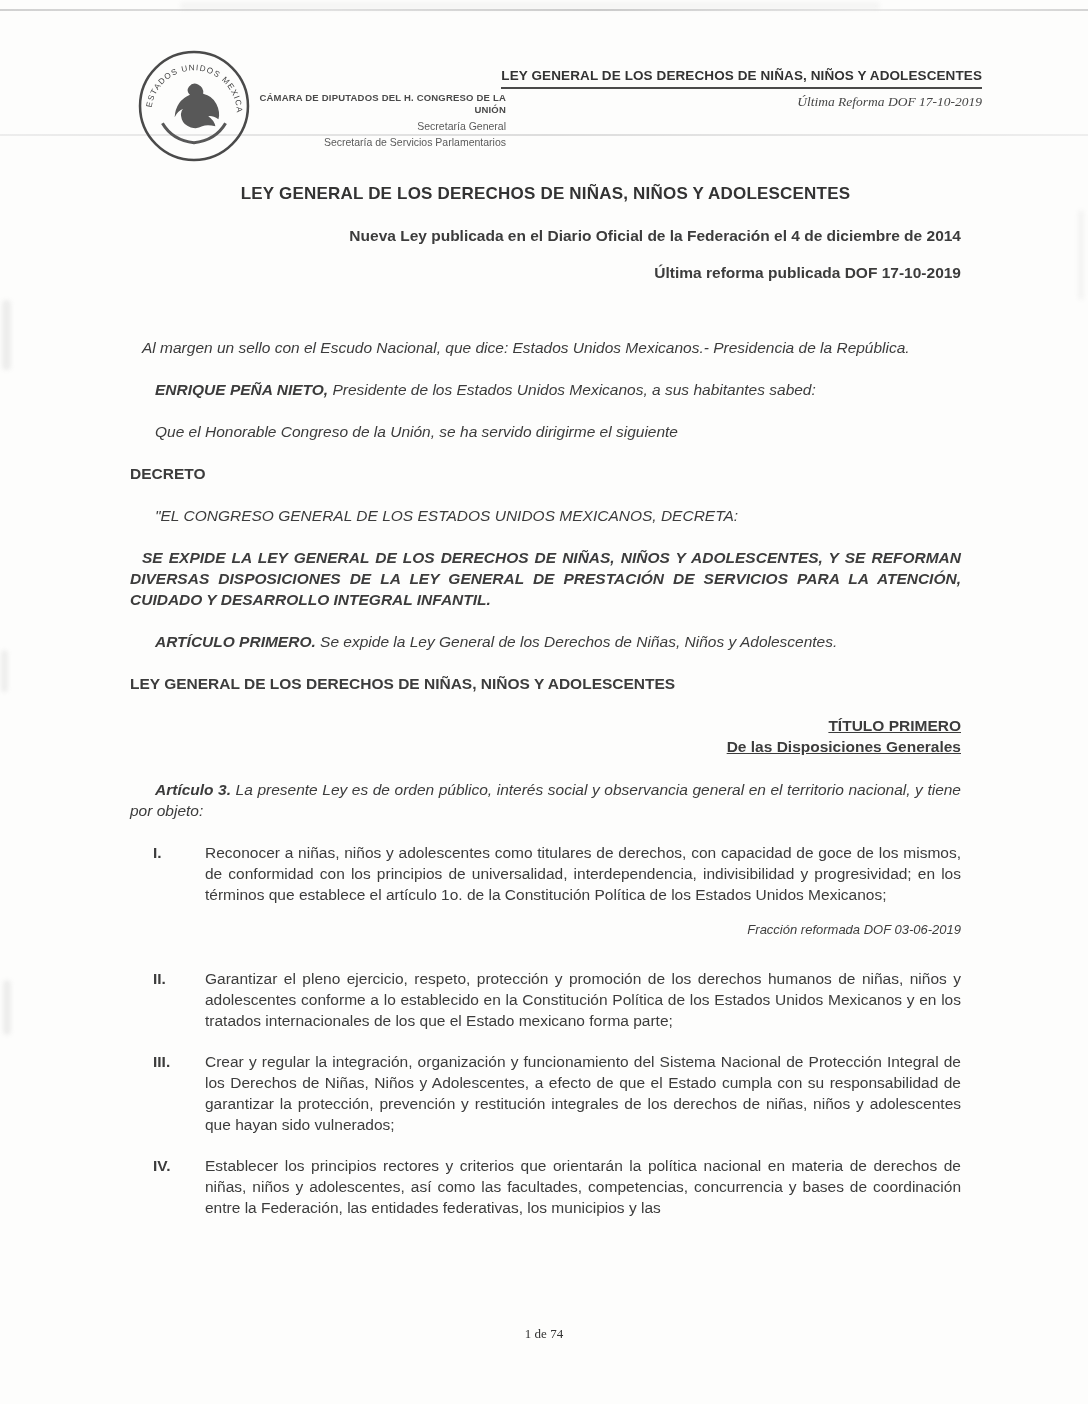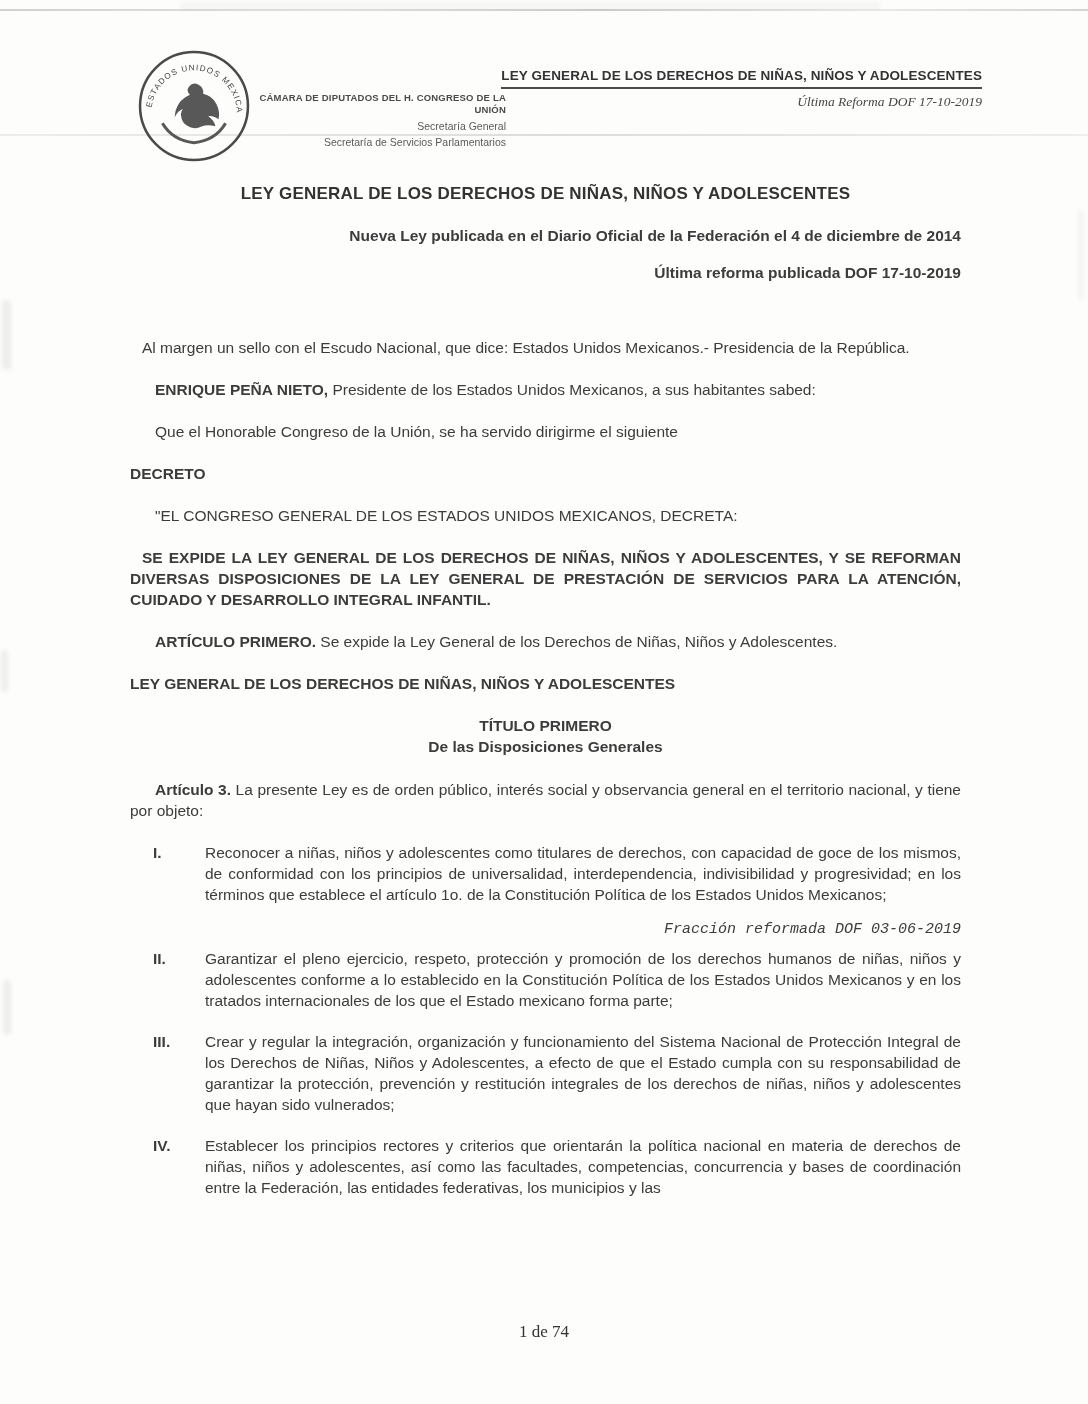--- a/index.html
+++ b/index.html
@@ -36,34 +36,34 @@
     font-size:13.5px; color:#454545; margin-top:5px; }
 
   
   .content { position:absolute; left:130px; width:831px; top:183px;
     font-size:15.5px; line-height:21px; text-align:justify; }
   .main-title { font-size:17px; line-height:22px; font-weight:bold; color:#333;
     text-align:center; margin:0 0 20px; letter-spacing:.2px; }
   .pub-note { text-align:right; font-weight:bold; margin:0 0 16px; }
   .vigente { text-align:center; font-weight:bold; margin:0; }
   .last-reform { text-align:right; font-weight:bold; margin:1px 0 54px; }
-  .body-p { margin:8px 0 21px; text-indent:25px; }
+  .body-p { margin:8px 0 21px; text-indent:25px;font-style:italic; }
   .no-indent { text-indent:12px; }
   .bold-p { font-weight:bold; }
   .center-b { text-align:left; font-weight:bold; margin:0 0 21px; text-indent:0; }
-  .heading-group { text-align:center; font-weight:bold; margin:2px 0 22px; text-indent:0; }
+  .heading-group { text-align:right; font-weight:bold; margin:2px 0 22px; text-indent:0;text-decoration:underline; }
   .b { font-weight:bold; }
   .item { display:flex; margin:0 0 20px; }
   .item-num { flex:0 0 75px; padding-left:23px; font-weight:bold; }
   .item-text { flex:1 1 auto; text-align:justify; }
-  .fraccion-note { text-align:right; font-family:Liberation Mono, monospace; font-style:italic;
-    font-size:15px; color:#3d3d3d; margin:-6px 0 8px; }
+  .fraccion-note { text-align:right; font-family:Liberation Sans, sans-serif; font-style:italic;
+    font-size:13px; color:#3d3d3d; margin:-6px 0 28px; }
 
   .footer { position:absolute; bottom:62px; left:0; right:0; text-align:center;
-    font-family:"Liberation Serif", serif; font-size:17px; color:#333; }
+    font-family:"Liberation Serif", serif; font-size:13px; color:#333; }
 </style>
 </head>
 <body>
 
 <div class="page">
 
   <div class="scan-line-1"></div>
   <div class="scan-line-2"></div>
   <div class="smudge sm1"></div>
   <div class="smudge sm2"></div>

